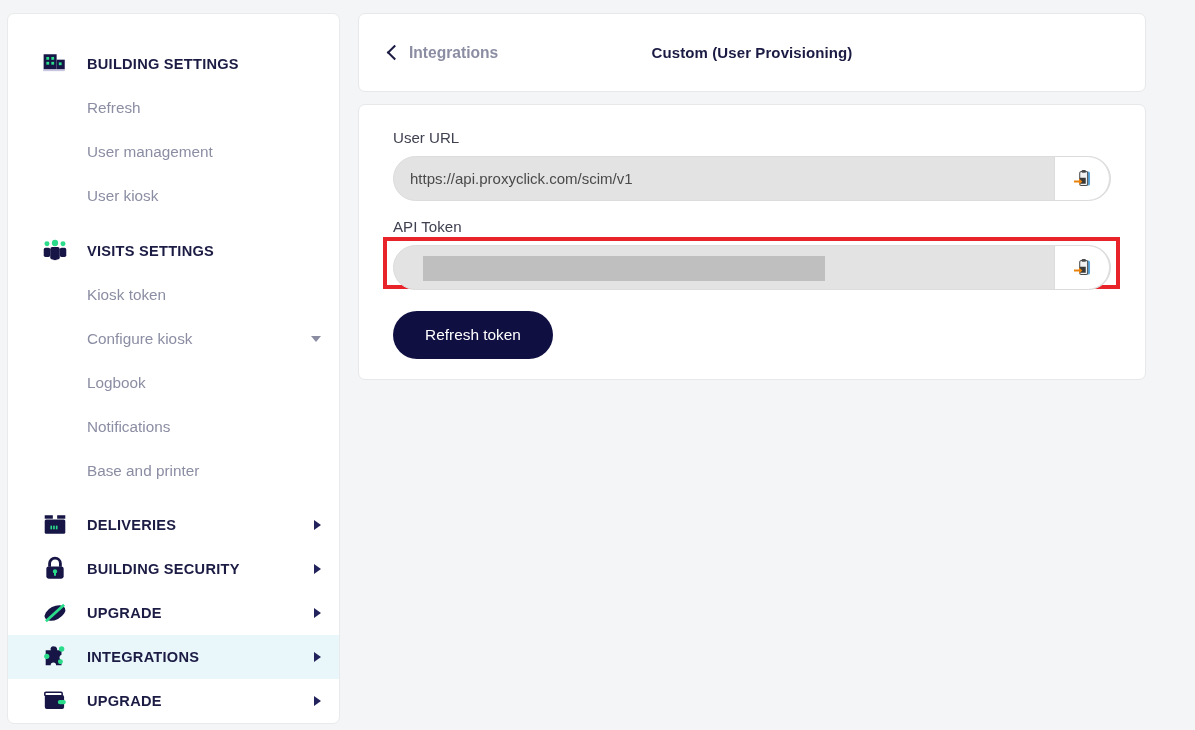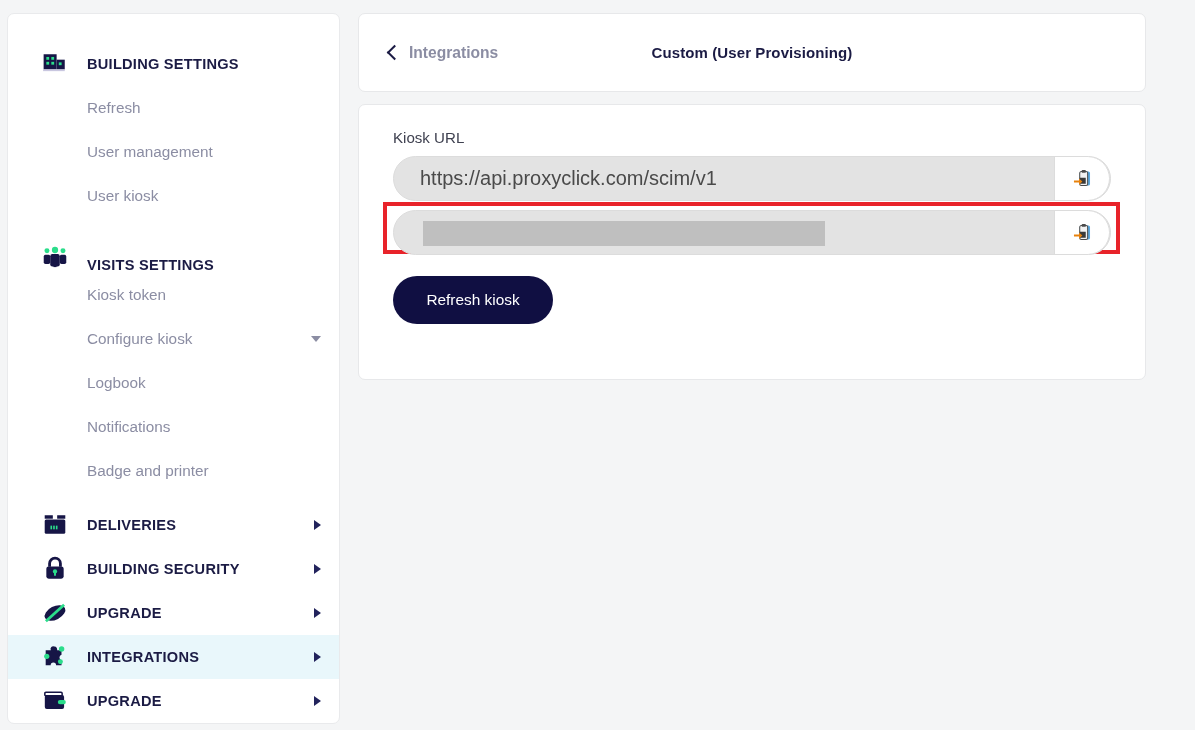--- a/index.html
+++ b/index.html
@@ -79,21 +79,21 @@
   }
   .nav-sub .caret-down {
     margin-left: auto;
     width: 0; height: 0;
     border-top: 6px solid #8b8da3;
     border-left: 5px solid transparent;
     border-right: 5px solid transparent;
   }
 
   .sp-top-1 { margin-top: 28px; }
-  .sp-pre-visits { margin-top: 11px; align-items: flex-end; }
+  .sp-pre-visits { margin-top: 11px; }
   .sp-pre-deliv { margin-top: 10px; }
 
   
   .main {
     position: absolute;
     left: 358px;
     top: 13px;
     width: 788px;
     height: 711px;
   }
@@ -157,22 +157,22 @@
     position: relative;
     height: 45px;
     background: #e3e3e3;
     border: 1px solid #dcdcdc;
     border-radius: 23px;
     display: flex;
     align-items: center;
     overflow: hidden;
   }
   .input-pill .pill-text {
-    padding-left: 26px;
-    font-size: 20px;
+    padding-left: 16px;
+    font-size: 15px;
     color: #4a4a4a;
     white-space: nowrap;
   }
   .copy-btn {
     position: absolute;
     right: 0; top: -1px;
     width: 56px;
     height: 45px;
     background: #ffffff;
     border: 1px solid #dcdcdc;
@@ -269,21 +269,21 @@
         <span class="sub-label">Configure kiosk</span>
         <span class="caret-down"></span>
       </div>
       <div class="nav-sub">
         <span class="sub-label">Logbook</span>
       </div>
       <div class="nav-sub">
         <span class="sub-label">Notifications</span>
       </div>
       <div class="nav-sub">
-        <span class="sub-label">Badge and printer</span>
+        <span class="sub-label">Base and printer</span>
       </div>
       <div class="nav-section sp-pre-deliv">
         <span class="sec-icon">
           <svg width="26" height="26" viewBox="0 0 24 24">
             <rect x="2.5" y="3" width="7.5" height="3.2" fill="#161546"></rect>
             <rect x="14" y="3" width="7.5" height="3.2" fill="#161546"></rect>
             <rect x="2.5" y="7" width="19" height="13" rx="1.4" fill="#161546"></rect>
             <rect x="7.8" y="12.6" width="1.5" height="3.4" fill="#2bdd8b"></rect>
             <rect x="10.3" y="12.6" width="1.5" height="3.4" fill="#2bdd8b"></rect>
             <rect x="12.8" y="12.6" width="1.5" height="3.4" fill="#2bdd8b"></rect>
@@ -344,47 +344,48 @@
     <div class="card header-card">
       <div class="back-link">
         <span class="chev-left"></span>
         <span class="back-text">Integrations</span>
       </div>
       <div class="page-title">Custom (User Provisioning)</div>
     </div>
 
     <div class="card form-card">
 
-      <div class="field-label">Kiosk URL</div>
+      <div class="field-label">User URL</div>
       <div class="input-pill">
         <span class="pill-text">https://api.proxyclick.com/scim/v1</span>
         <div class="copy-btn">
           <svg width="19" height="19" viewBox="0 0 24 24">
             <rect x="8.5" y="3.2" width="13" height="17.6" rx="2" fill="#5aa7dd"></rect>
             <rect x="8.5" y="3.2" width="10" height="17.6" rx="2" fill="#f2f2f2" stroke="#4b4b4b" stroke-width="1.3"></rect>
             <rect x="11" y="1.2" width="5.2" height="3.6" rx="1.1" fill="#4b4b4b"></rect>
             <path d="M8.5 11.2 h7.6 v7.4 h-7.6 z" fill="#3a3a3a"></path>
             <path d="M1.2 14.6 h6.4 v-2.6 l4.2 3.9 -4.2 3.9 v-2.6 h-6.4 z" fill="#e8820c"></path>
           </svg>
         </div>
       </div>
 
+      <div class="field-label" style="margin-top:17px;">API Token</div>
       <div class="token-wrap">
         <div class="redbox"></div>
         <div class="input-pill">
           <div class="masked-bar"></div>
           <div class="copy-btn">
             <svg width="19" height="19" viewBox="0 0 24 24">
               <rect x="8.5" y="3.2" width="13" height="17.6" rx="2" fill="#5aa7dd"></rect>
               <rect x="8.5" y="3.2" width="10" height="17.6" rx="2" fill="#f2f2f2" stroke="#4b4b4b" stroke-width="1.3"></rect>
               <rect x="11" y="1.2" width="5.2" height="3.6" rx="1.1" fill="#4b4b4b"></rect>
               <path d="M8.5 11.2 h7.6 v7.4 h-7.6 z" fill="#3a3a3a"></path>
               <path d="M1.2 14.6 h6.4 v-2.6 l4.2 3.9 -4.2 3.9 v-2.6 h-6.4 z" fill="#e8820c"></path>
             </svg>
           </div>
         </div>
       </div>
 
-      <button class="btn-refresh">Refresh kiosk</button>
+      <button class="btn-refresh">Refresh token</button>
 
     </div>
   </div>
 </div>
 
 </body></html>

